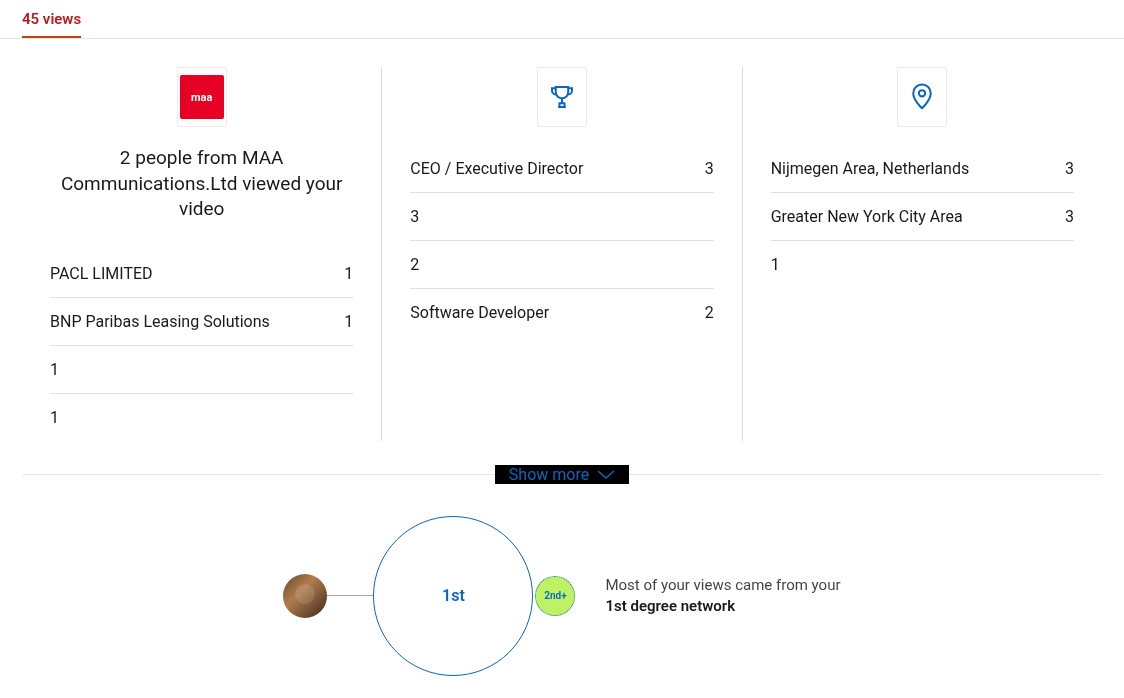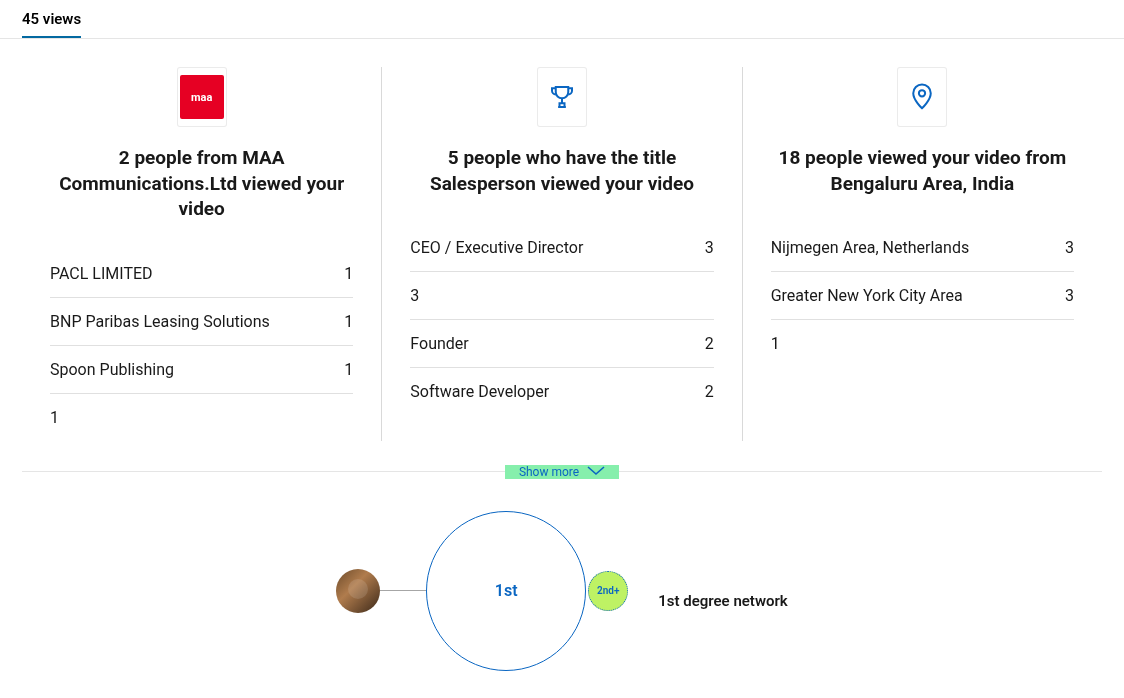--- a/index.html
+++ b/index.html
@@ -11,22 +11,22 @@
   }
   .tabs-bar {
     border-bottom: 1px solid rgba(0,0,0,0.1);
     padding-left: 22px;
   }
   .tab {
     display: inline-block;
     padding: 10px 0 8px 0;
     font-size: 15px;
     font-weight: 600;
-    color: #000000;
-    border-bottom: 2px solid #0369a1;
+    color: #b91c1c;
+    border-bottom: 2px solid #c2410c;
     cursor: pointer;
   }
   .panels {
     display: flex;
     width: 1080px;
     margin: 0 auto;
     padding-top: 28px;
   }
   .panel {
     flex: 1;
@@ -57,21 +57,21 @@
     height: 44px;
     display: flex;
     align-items: center;
     justify-content: center;
     border-radius: 2px;
   }
   .panel-heading {
     text-align: center;
     font-size: 19px;
     line-height: 1.35;
-    font-weight: 700;
+    font-weight: 400;
     color: rgba(0,0,0,0.9);
     margin-bottom: 28px;
   }
   .stat-list {
     list-style: none;
   }
   .stat-item {
     display: flex;
     justify-content: space-between;
     align-items: center;
@@ -90,26 +90,26 @@
     display: flex;
     align-items: center;
   }
   .show-more-wrap .line {
     flex: 1;
     height: 1px;
     background: rgba(0,0,0,0.1);
   }
   .show-more {
     padding: 0 14px;
-    font-size: 12px;
+    font-size: 16px;
     color: #0A66C2;
     cursor: pointer;
     display: flex;
     align-items: center;
-    background: #86efac;
+    background: #000000;
     border: none;
     font-family: inherit;
   }
   .chevron {
     margin-left: 8px;
   }
   .network-section {
     width: 1080px;
     margin: 32px auto 0 auto;
     display: flex;
@@ -198,68 +198,64 @@
     <ul class="stat-list">
       <li class="stat-item">
         <span class="stat-label">PACL LIMITED</span>
         <span class="stat-value">1</span>
       </li>
       <li class="stat-item">
         <span class="stat-label">BNP Paribas Leasing Solutions</span>
         <span class="stat-value">1</span>
       </li>
       <li class="stat-item">
-        <span class="stat-label">Spoon Publishing</span>
         <span class="stat-value">1</span>
       </li>
       <li class="stat-item">
         <span class="stat-value">1</span>
       </li>
     </ul>
   </div>
 
   <div class="panel middle">
     <div class="panel-icon">
       <svg width="30" height="30" viewBox="0 0 24 24" fill="none" stroke="#0A66C2" stroke-width="1.6">
         <path d="M7 4h10v4a5 5 0 0 1-10 0V4z"></path>
         <path d="M7 5H4v2a3 3 0 0 0 3 3"></path>
         <path d="M17 5h3v2a3 3 0 0 1-3 3"></path>
         <path d="M12 13v4"></path>
         <path d="M9 20h6"></path>
         <path d="M10 17h4v3h-4z"></path>
       </svg>
     </div>
-    <div class="panel-heading">5 people who have the title Salesperson viewed your video</div>
     <ul class="stat-list">
       <li class="stat-item">
         <span class="stat-label">CEO / Executive Director</span>
         <span class="stat-value">3</span>
       </li>
       <li class="stat-item">
         <span class="stat-value">3</span>
       </li>
       <li class="stat-item">
-        <span class="stat-label">Founder</span>
         <span class="stat-value">2</span>
       </li>
       <li class="stat-item">
         <span class="stat-label">Software Developer</span>
         <span class="stat-value">2</span>
       </li>
     </ul>
   </div>
 
   <div class="panel">
     <div class="panel-icon">
       <svg width="30" height="30" viewBox="0 0 24 24" fill="none" stroke="#0A66C2" stroke-width="1.6">
         <path d="M12 21s-7-6.5-7-12a7 7 0 0 1 14 0c0 5.5-7 12-7 12z"></path>
         <circle cx="12" cy="9" r="2.5"></circle>
       </svg>
     </div>
-    <div class="panel-heading">18 people viewed your video from Bengaluru Area, India</div>
     <ul class="stat-list">
       <li class="stat-item">
         <span class="stat-label">Nijmegen Area, Netherlands</span>
         <span class="stat-value">3</span>
       </li>
       <li class="stat-item">
         <span class="stat-label">Greater New York City Area</span>
         <span class="stat-value">3</span>
       </li>
       <li class="stat-item">
@@ -285,16 +281,16 @@
 <div class="network-section">
   <div class="avatar"></div>
   <div class="connector"></div>
   <div class="circle-big">
     <span>1st</span>
   </div>
   <div class="circle-small">
     <span>2nd+</span>
   </div>
   <div class="network-text">
-    <br>
+    <span>Most of your views came from your</span><br>
     <b>1st degree network</b>
   </div>
 </div>
 
 </body></html>

